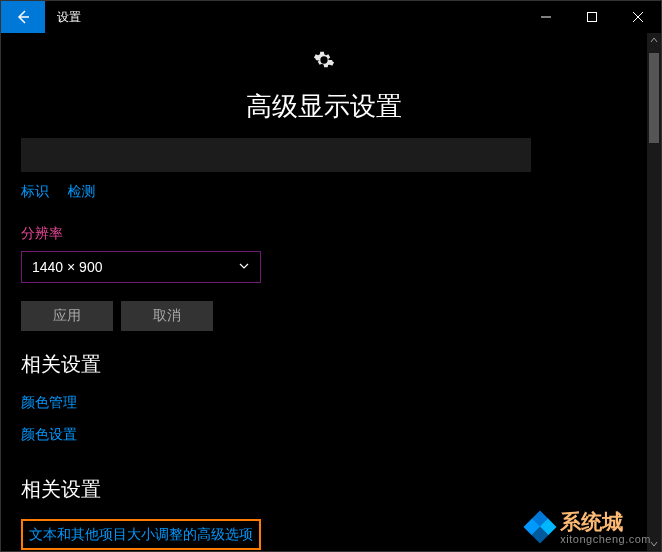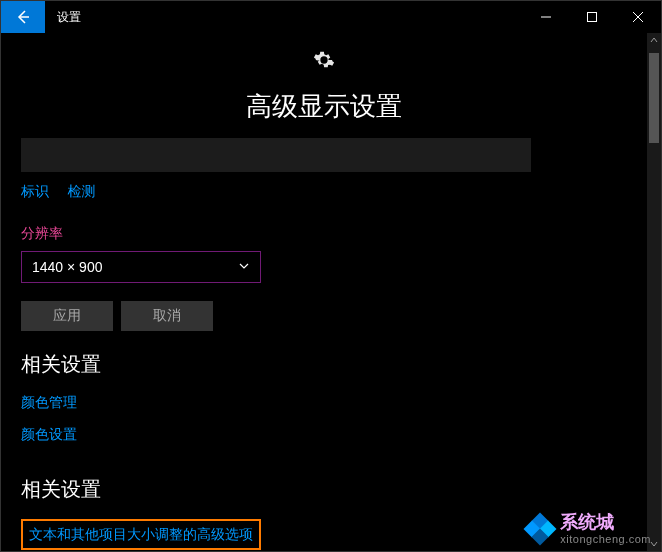--- a/index.html
+++ b/index.html
@@ -176,21 +176,21 @@
   .diamond .sq {
     position: absolute;
     width: 12px; height: 12px;
     transform: rotate(45deg);
   }
   .diamond .s1 { background:#0078d7; top:0; left:8px; }
   .diamond .s2 { background:#0099ff; top:8px; left:0; }
   .diamond .s3 { background:#00b7ff; top:8px; left:16px; }
   .diamond .s4 { background:#005a9e; top:16px; left:8px; }
   .wm-text { text-align: left; line-height: 1.1; }
-  .wm-main { font-size: 18px; font-weight: bold; color: #f0abfc; }
+  .wm-main { font-size: 21px; font-weight: bold; color: #fdba74; }
   .wm-sub { font-size: 11px; color: #888; letter-spacing: 0.5px; }
 </style>
 </head>
 <body>
 
 <div class="titlebar">
   <div class="back-btn">
     <svg viewBox="0 0 16 16">
         <path d="M10 2 L4 8 L10 14" stroke="#fff" stroke-width="1.5" fill="none"></path>
         <line x1="4" y1="8" x2="14" y2="8" stroke="#fff" stroke-width="1.5"></line>

